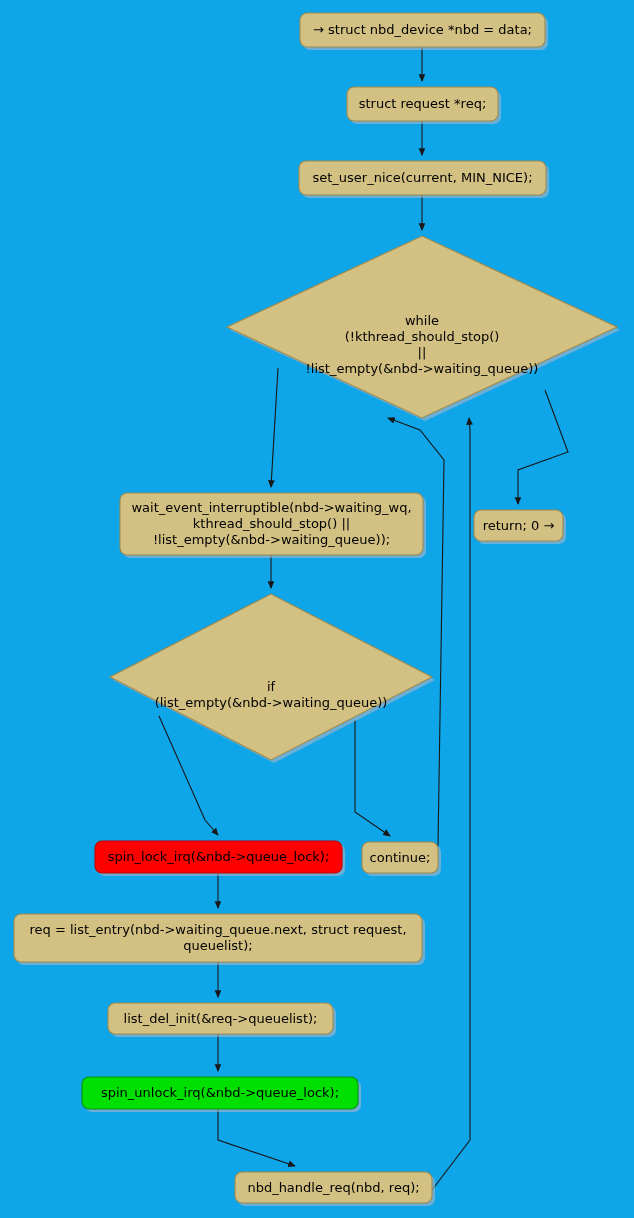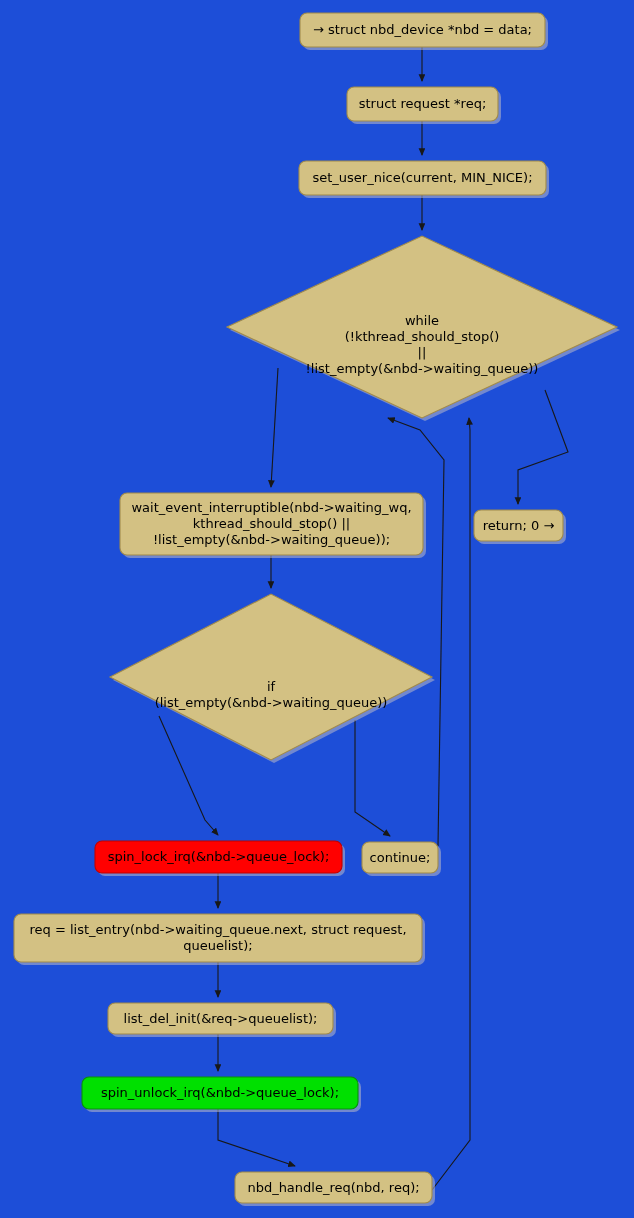--- a/index.html
+++ b/index.html
@@ -4,21 +4,21 @@
 <style>
   html, body {
     margin: 0;
     padding: 0;
     background: #FFFFFF;
   }
   #canvas {
     position: relative;
     width: 634px;
     height: 1218px;
-    background: #1d4ed8;
+    background: #0ea5e9;
     overflow: hidden;
     font-family: "DejaVu Sans", sans-serif;
   }
   svg.layer {
     position: absolute;
     left: 0;
     top: 0;
     width: 634px;
     height: 1218px;
   }

